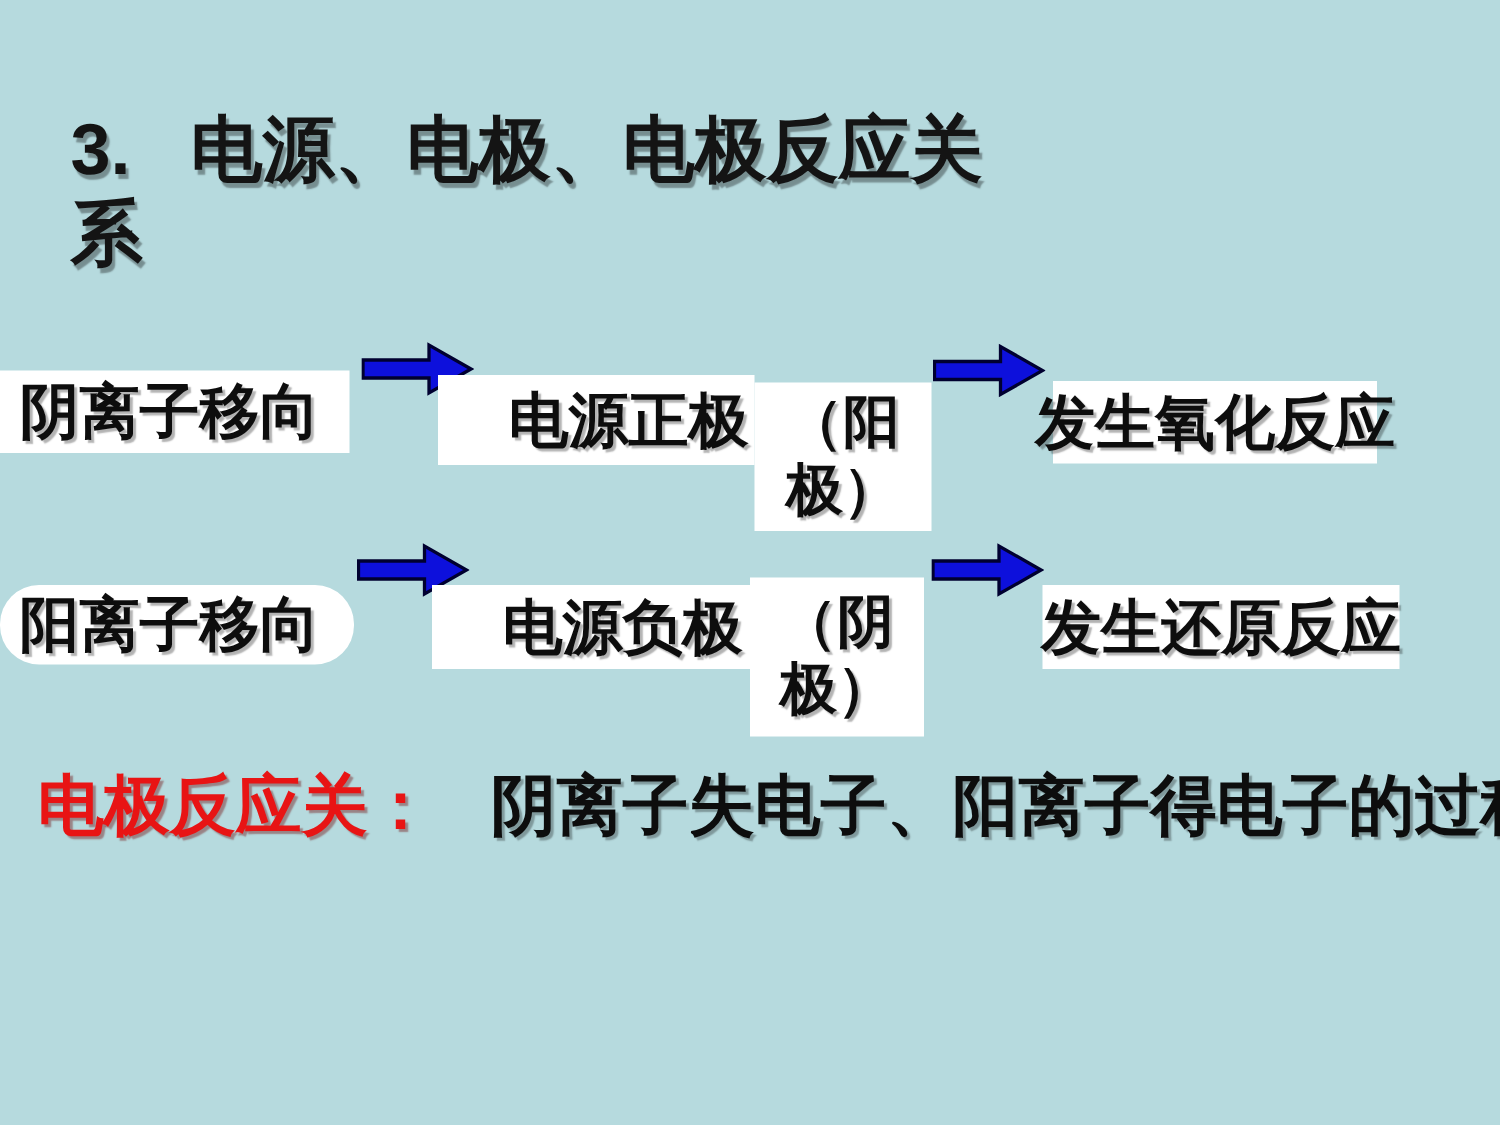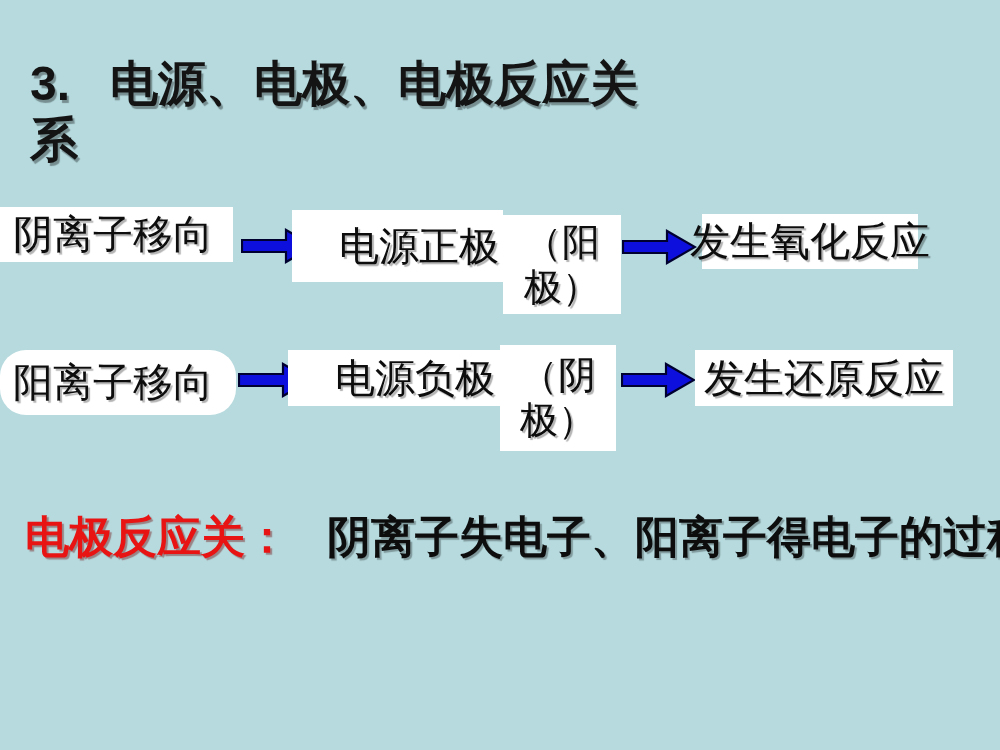--- a/index.html
+++ b/index.html
@@ -17,58 +17,59 @@
     height: 750px;
     background: var(--bg);
     font-family: "Liberation Sans", "DejaVu Sans", sans-serif;
     position: relative;
     overflow: hidden;
   }
   .slide-title {
     position: absolute;
     left: 30px;
     top: 56px;
-    margin: 0;
+    margin: 17px;
     font-size: 48px;
     font-weight: bold;
     color: #141414;
     line-height: 1.16;
     white-space: pre-wrap;
     text-shadow: 2px 3px 1px rgba(0,0,0,0.35);
   }
   .tline { display: block; }
   .wbox {
     position: absolute;
     background: var(--box-bg);
     display: flex;
     align-items: center;
-    font-weight: normal;
+    font-weight: bold;
     font-size: 40px;
     color: var(--text);
     text-shadow: 2px 2px 1px rgba(0,0,0,0.30);
     white-space: nowrap;
+    margin-top: 40px;
   }
   .note-box {
     flex-direction: column;
     justify-content: center;
     align-items: center;
     line-height: 1.18;
     font-size: 38px;
     white-space: normal;
   }
   
   .box-a1 { left: 0;    top: 207px; width: 233px; height: 55px;  padding-left: 13px; }
-  .box-b1 { left: 292px; top: 210px; width: 211px; height: 72px; justify-content: flex-end; padding-right: 4px; }
+  .box-b1 { left: 292px; top: 210px; width: 211px; height: 60px; justify-content: flex-end; padding-right: 4px; }
   .box-c1 { left: 503px; top: 215px; width: 118px; height: 99px; }
   .box-d1 { left: 702px; top: 214px; width: 216px; height: 55px; justify-content: center; }
   
-  .box-a2 { left: 0;    top: 350px; width: 236px; height: 65px;  padding-left: 13px; border-radius: 26px; }
+  .box-a2 { left: 0;    top: 350px; width: 236px; height: 53px;  padding-left: 13px; border-radius: 26px; }
   .box-b2 { left: 288px; top: 350px; width: 213px; height: 56px; justify-content: flex-end; padding-right: 6px; }
   .box-c2 { left: 500px; top: 345px; width: 116px; height: 106px; }
-  .box-d2 { left: 695px; top: 350px; width: 258px; height: 56px; justify-content: center; }
+  .box-d2 { left: 695px; top: 350px; width: 238px; height: 56px; justify-content: center; }
   .arrow { position: absolute; width: 75px; height: 36px; }
   .arrow polygon {
     fill: var(--arrow-fill);
     stroke: var(--arrow-outline);
     stroke-width: 2.2;
     stroke-linejoin: miter;
   }
   .arrow-r1a { left: 241px; top: 228px; }
   .arrow-r1b { left: 622px; top: 229px; }
   .arrow-r2a { left: 238px; top: 362px; }

